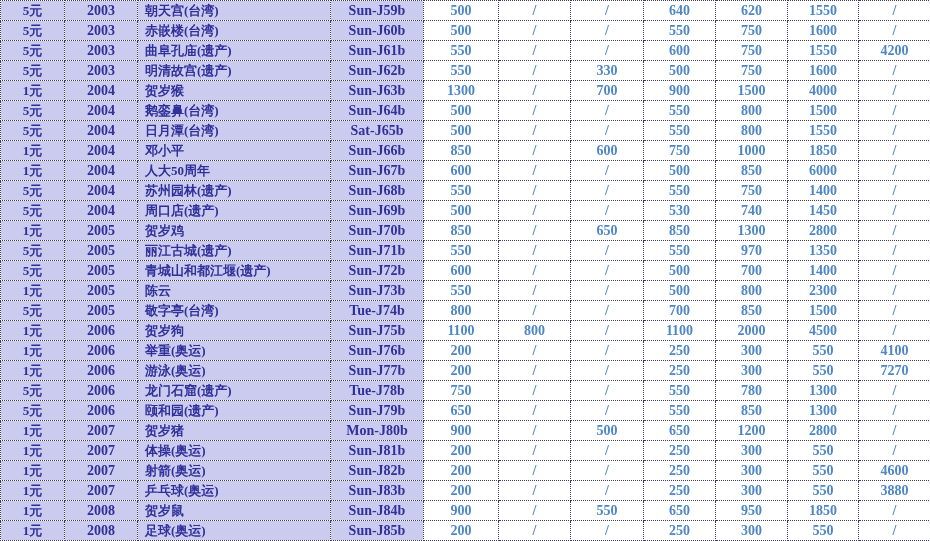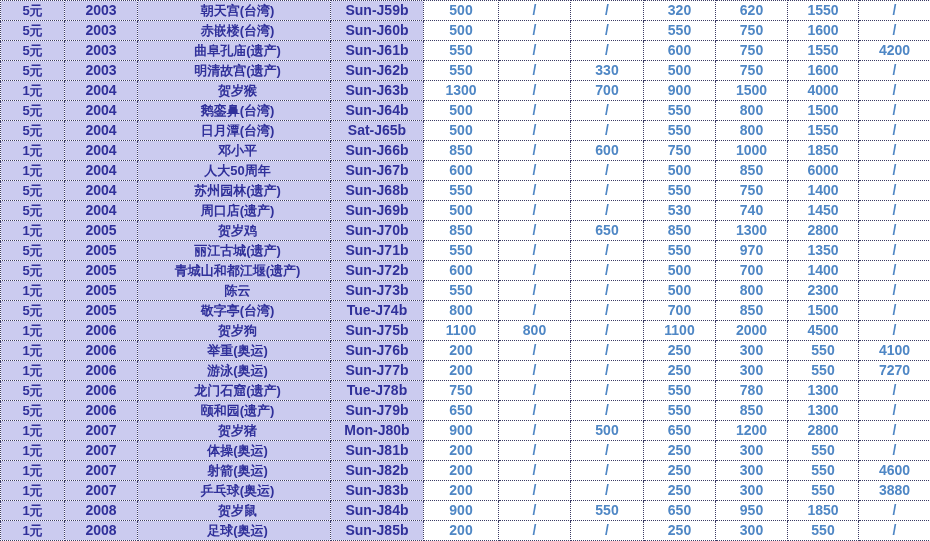--- a/index.html
+++ b/index.html
@@ -7,34 +7,35 @@
     width: 930px; height: 541px;
     background: #ffffff;
     font-family: "Liberation Sans", "DejaVu Sans", sans-serif;
     overflow: hidden;
     position: relative;
   }
   table[data-name="price-table"] {
     border-collapse: collapse;
     table-layout: fixed;
     width: 930px;
+    font-family: Liberation Serif, serif;
   }
   td {
     height: 19px;
     line-height: 19px;
     border: 1px dotted #3c3c64;
     font-weight: bold;
     white-space: nowrap;
     overflow: hidden;
     text-align: center;
     vertical-align: middle;
   }
   td.lav { background: #cbcbef; color: #30309a; font-size: 13px; }
   td.latin { font-size: 14px; margin-left: 27px; }
-  td.name { text-align: center; padding-left: 7px; }
+  td.name { text-align: left; padding-left: 7px; }
   td.num  { background: #ffffff; color: #4f87c5; font-size: 14px; }
   .watermark {
     position: absolute;
     left: 727px; top: 495px;
     width: 200px;
     font-size: 17px;
     font-weight: normal;
     color: rgba(242, 158, 73, 0.78);
     letter-spacing: 0px;
     white-space: nowrap;
@@ -61,21 +62,21 @@
     </colgroup>
   <tbody data-name="price-table-body">
       <tr data-name="table-row">
         <td data-name="cell-denomination" class="lav">5元</td>
         <td data-name="cell-year" class="lav latin">2003</td>
         <td data-name="cell-name" class="lav name">朝天宫(台湾)</td>
         <td data-name="cell-code" class="lav latin">Sun-J59b</td>
         <td data-name="cell-price-1" class="num">500</td>
         <td data-name="cell-price-2" class="num">/</td>
         <td data-name="cell-price-3" class="num">/</td>
-        <td data-name="cell-price-4" class="num">320</td>
+        <td data-name="cell-price-4" class="num">640</td>
         <td data-name="cell-price-5" class="num">620</td>
         <td data-name="cell-price-6" class="num">1550</td>
         <td data-name="cell-price-7" class="num">/</td>
       </tr>
       <tr data-name="table-row">
         <td data-name="cell-denomination" class="lav">5元</td>
         <td data-name="cell-year" class="lav latin">2003</td>
         <td data-name="cell-name" class="lav name">赤嵌楼(台湾)</td>
         <td data-name="cell-code" class="lav latin">Sun-J60b</td>
         <td data-name="cell-price-1" class="num">500</td>

